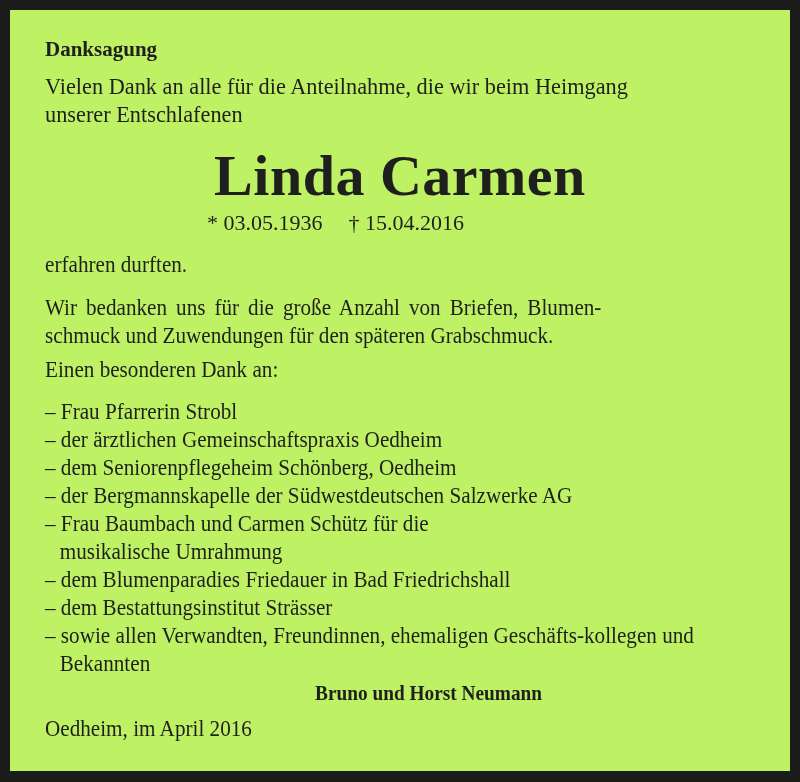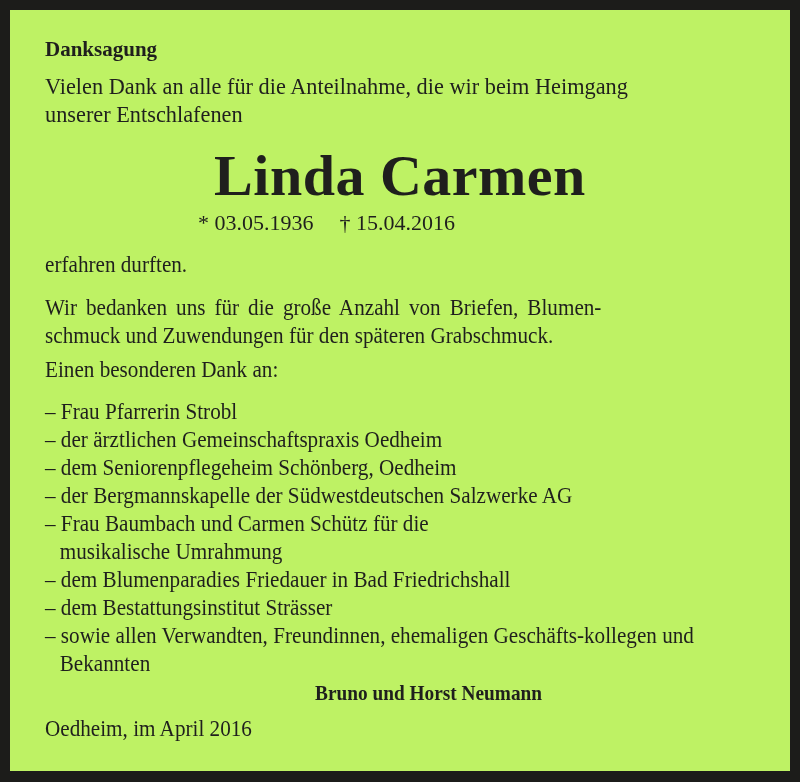--- a/index.html
+++ b/index.html
@@ -26,21 +26,21 @@
     left: 35px; top: 63px;
     font-size: 23px; line-height: 28px;
   }
   .name {
     left: 0; width: 780px; top: 131px;
     text-align: center;
     font-size: 58px; font-weight: bold; letter-spacing: 0.5px;
     line-height: 70px;
   }
   .dates {
-    left: 7px; width: 619px; top: 200px;
+    left: 16px; width: 619px; top: 200px;
     text-align: center;
     font-size: 22px;
   }
   .dates span.gap { display: inline-block; width: 26px; }
   .condensed {
     font-family: "Liberation Sans Narrow", "Liberation Serif", serif;
   }
   .body-text {
     left: 35px; font-size: 23px; line-height: 28px;
     transform-origin: left top;

